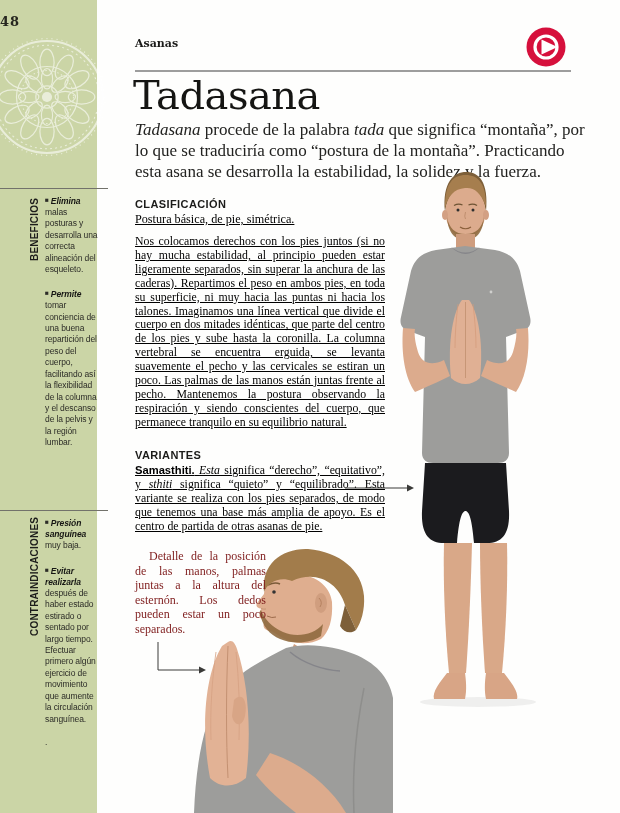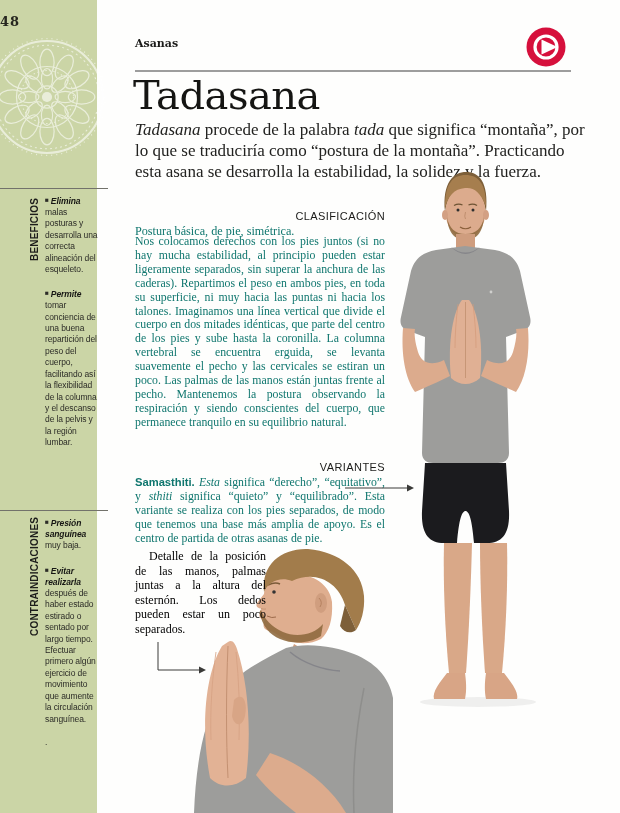--- a/index.html
+++ b/index.html
@@ -39,29 +39,29 @@
     letter-spacing:.8px; color:#1b1b19; }
   .rule { position:absolute; left:135px; top:70px; width:436px; height:2px; background:#9d9d9d; }
   .title { position:absolute; left:133px; top:75px; margin:0;
     font-family:"DejaVu Serif", serif; font-weight:400; font-size:40px; line-height:1;
     letter-spacing:-.5px; color:#151513; }
   .intro { position:absolute; left:135px; top:119px; width:458px; margin:0;
     font-size:17px; line-height:21px; color:#222220; }
 
   
   .sec { position:absolute; left:135px; width:250px; }
-  .sec h2 { margin:16px 0 3px 0; font-family:"Liberation Sans", sans-serif;
-    font-weight:normal; font-size:11px; letter-spacing:.4px; color:#1b1b19;text-align:right; }
-  .sec p { margin:0; font-size:11.8px; line-height:13.9px; text-align:justify; color:#0f766e; }
+  .sec h2 { margin:4px 0 3px 0; font-family:"Liberation Sans", sans-serif;
+    font-weight:bold; font-size:11px; letter-spacing:.4px; color:#1b1b19; }
+  .sec p { margin:0; font-size:11.8px; line-height:13.9px; text-align:justify; color:#000000;text-decoration:underline; }
   .sec-clasificacion { top:194px; } .sec-clasificacion p { text-align:left; font-size:12.2px; }
   .sec-tecnica { top:235px; }
   .sec-variantes { top:445px; }
   .sec-variantes b { font-family:"Liberation Sans", sans-serif; font-size:11.2px; }
   .caption { position:absolute; left:135px; top:549px; width:131px; margin:0;
-    font-size:12px; line-height:14.5px; text-align:justify; text-indent:14px; color:#000000; }
+    font-size:12px; line-height:14.5px; text-align:justify; text-indent:14px; color:#7f1d1d; }
 
   
   .fig-standing { position:absolute; left:388px; top:170px; width:165px; height:540px; }
   .fig-closeup  { position:absolute; left:168px; top:540px; width:225px; height:273px; }
   .arrows-overlay { position:absolute; left:0; top:0; width:620px; height:813px;
     pointer-events:none; z-index:9; }
 </style>
 </head>
 <body>
 

